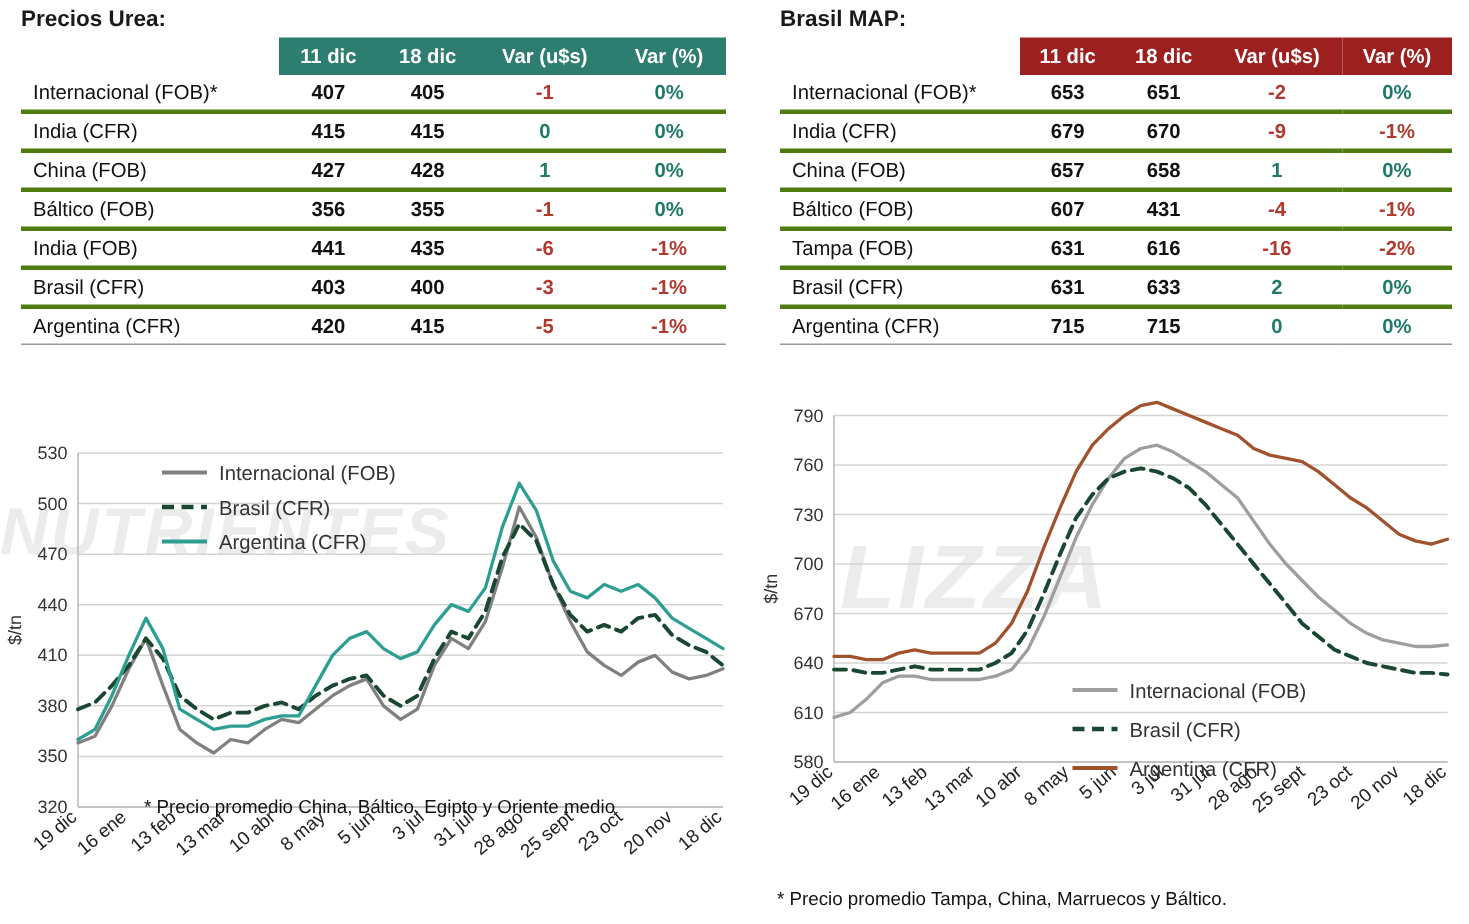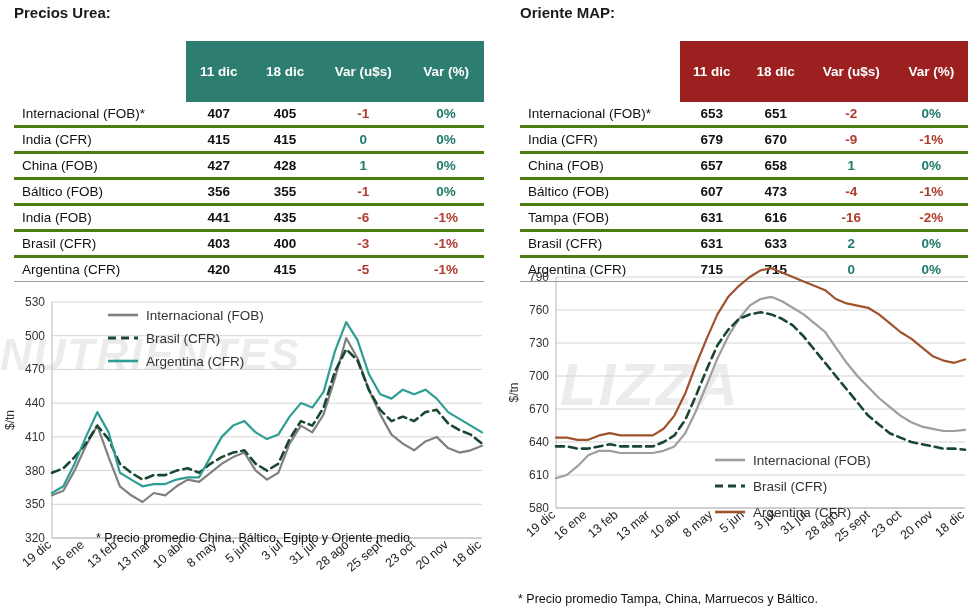--- a/index.html
+++ b/index.html
@@ -10,29 +10,29 @@
     font-family:"Liberation Sans", sans-serif;
     color:#111;
     position:relative;
     overflow:hidden;
   }
   .panel { position:absolute; }
 
   
   .title {
     font-size:15px; font-weight:bold; color:#1a1a1a;
-    margin-bottom:20px;
+    margin-bottom:4px;
   }
 
   
   table { border-collapse:collapse; }
   table td, table th { font-size:13.5px; }
   .tbl thead th {
     color:#ffffff; font-weight:bold; text-align:center;
-    padding:23px 8px; white-space:nowrap;
+    padding:5px 8px; white-space:nowrap;
   }
   .tbl tbody td { padding:4px 8px; }
   .tbl tbody td.name { text-align:left; }
   .tbl tbody td.num  { text-align:center; font-weight:bold; }
   .tbl tbody tr { border-bottom:3px solid #4d7c0f; }
   .tbl tbody tr:last-child { border-bottom:1px solid #9a9a9a; }
 
   .urea thead th { background:#2e7d71; }
   .urea thead th.blank { background:#ffffff; }
   .map  thead th { background:#9c2020; }
@@ -116,21 +116,21 @@
           <td class="num">420</td>
           <td class="num">415</td>
           <td class="num neg">-5</td>
           <td class="num neg">-1%</td>
         </tr>
       </tbody>
   </table>
 </div>
 
 <div class="panel" style="left:520px; top:4px; width:450px;">
-  <div class="title">Oriente MAP:</div>
+  <div class="title">Brasil MAP:</div>
   <table class="tbl map" style="width:448px;">
     <thead>
       <tr>
         <th class="blank" style="width:160px;"></th>
         <th>11 dic</th>
         <th>18 dic</th>
         <th>Var (u$s)</th>
         <th>Var (%)</th>
       </tr>
     </thead>
@@ -152,21 +152,21 @@
         <tr>
           <td class="name">China (FOB)</td>
           <td class="num">657</td>
           <td class="num">658</td>
           <td class="num pos">1</td>
           <td class="num zero">0%</td>
         </tr>
         <tr>
           <td class="name">Báltico (FOB)</td>
           <td class="num">607</td>
-          <td class="num">473</td>
+          <td class="num">431</td>
           <td class="num neg">-4</td>
           <td class="num neg">-1%</td>
         </tr>
         <tr>
           <td class="name">Tampa (FOB)</td>
           <td class="num">631</td>
           <td class="num">616</td>
           <td class="num neg">-16</td>
           <td class="num neg">-2%</td>
         </tr>

